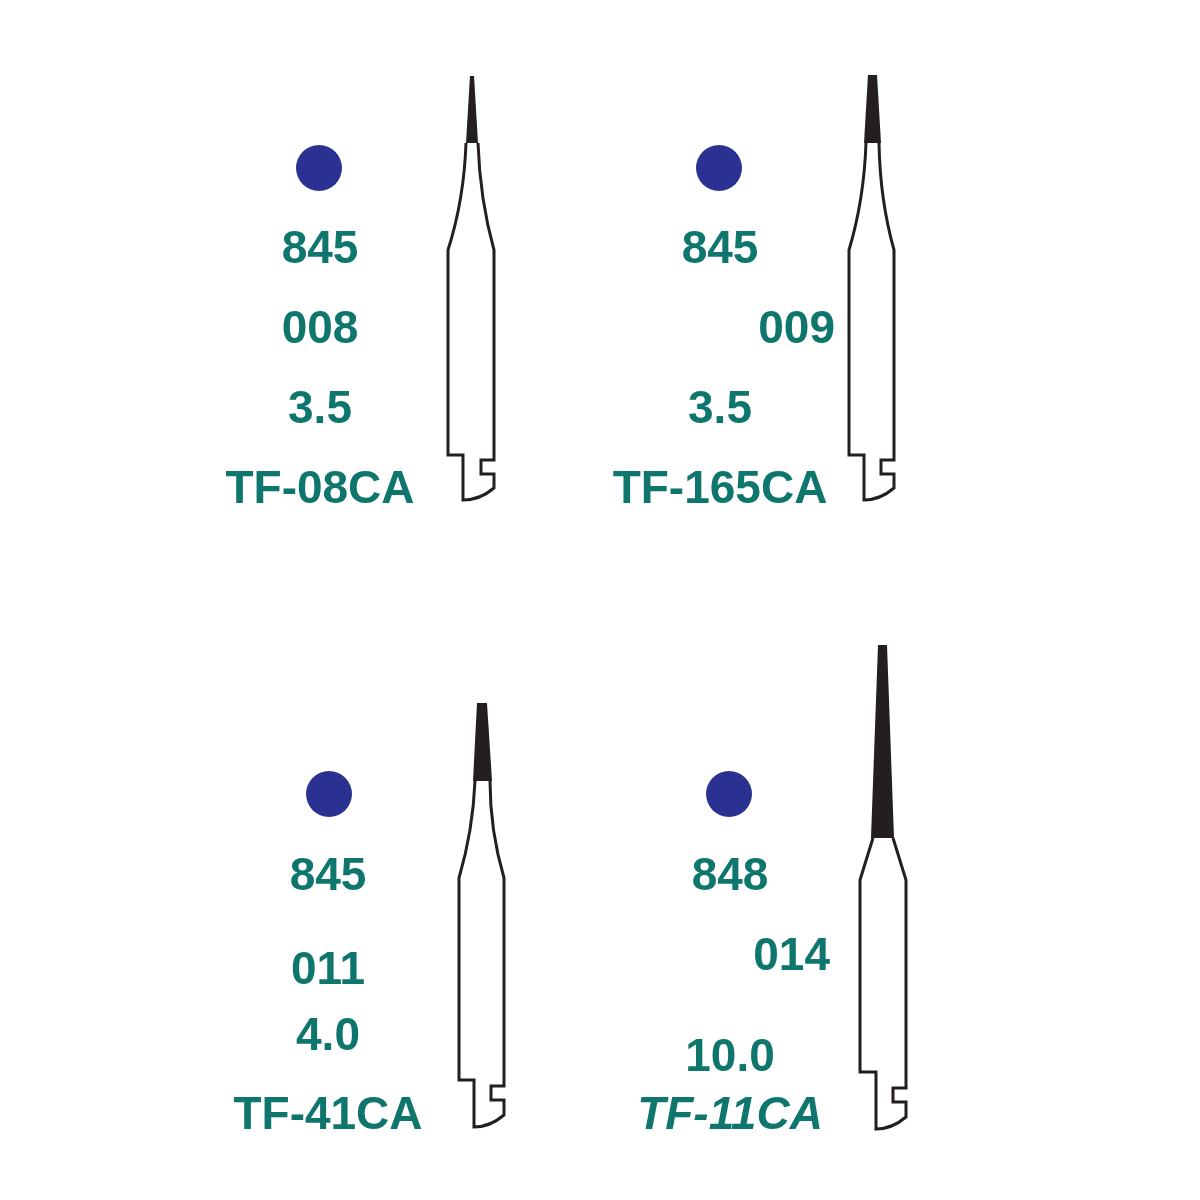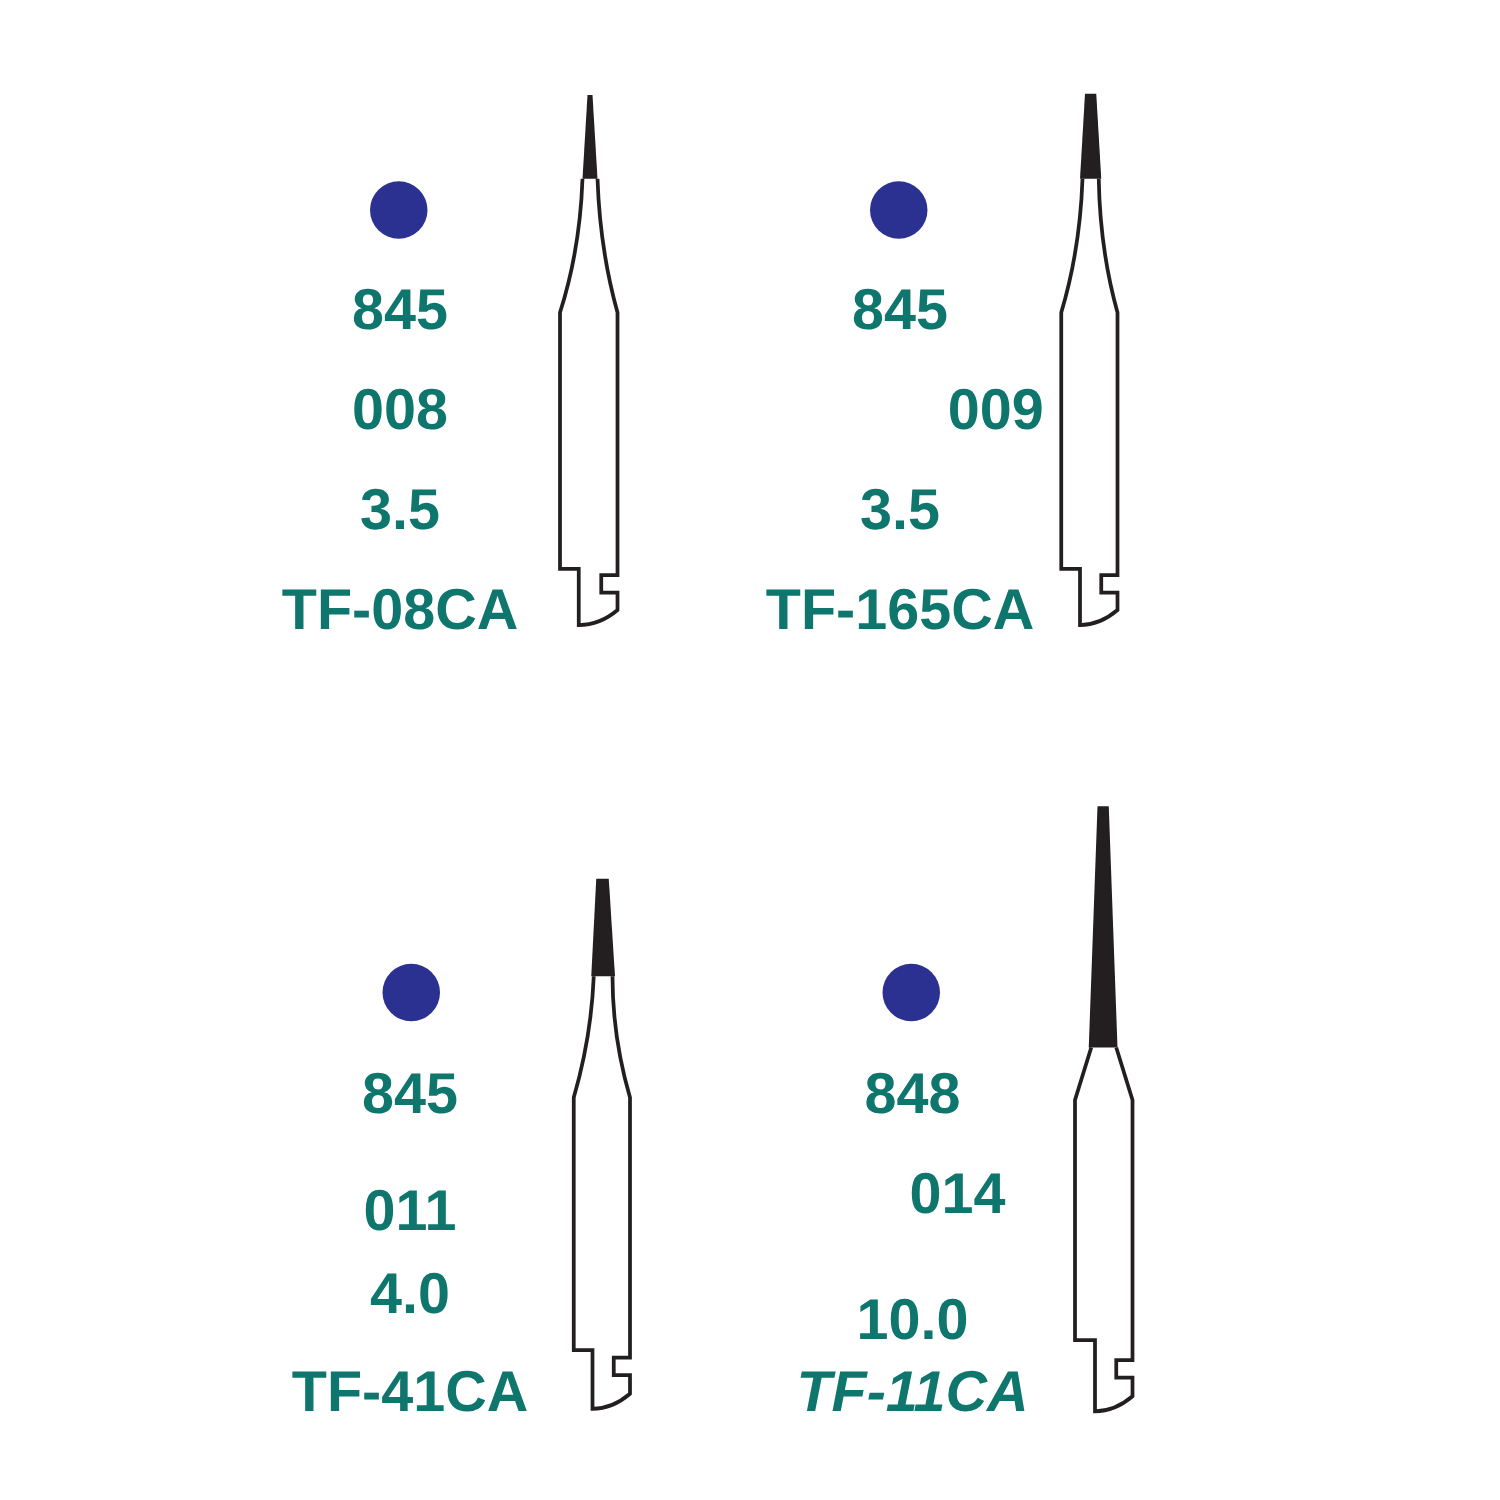--- a/index.html
+++ b/index.html
@@ -46,20 +46,20 @@
   <div class="lbl" style="left:208px;width:240px;top:1090px;text-align:center;">TF-41CA</div>
   <svg class="bur" width="600" height="1200">
     <polygon points="477,703 487,703 492,781 473,781" fill="#231f20"></polygon>
     <path d="M475,781 Q473,830 459,878 L459,1080 L474,1080 L474,1127 Q490,1127 504,1115 L504,1100 L491,1100 L491,1086 L504,1086 L504,878 Q490,830 490,781" fill="none" stroke="#231f20" stroke-width="3"></path>
   </svg>
 </div>
 
 <div class="item" style="left:0;top:0;width:1200px;height:1200px;">
   <div class="dot" style="left:706px;top:771px;background:#2b3191;"></div>
   <div class="lbl" style="left:630px;width:200px;top:851px;">848</div>
-  <div class="lbl" style="left:666px;width:200px;top:931px;">014</div>
+  <div class="lbl" style="left:630px;width:200px;top:931px;text-align:right;">014</div>
   <div class="lbl" style="left:630px;width:200px;top:1011px;margin-top:21px;">10.0</div>
   <div class="lbl" style="left:610px;width:240px;top:1090px;font-style:italic;">TF-11CA</div>
   <svg class="bur" width="1200" height="1200">
     <polygon points="878,645 887,645 894,838 871,838" fill="#231f20"></polygon>
     <path d="M873,838 L860,880 L860,1072 L876,1072 L876,1129 Q892,1129 906,1117 L906,1102 L893,1102 L893,1088 L906,1088 L906,880 L893,838" fill="none" stroke="#231f20" stroke-width="3"></path>
   </svg>
 </div>
 
 </body></html>

